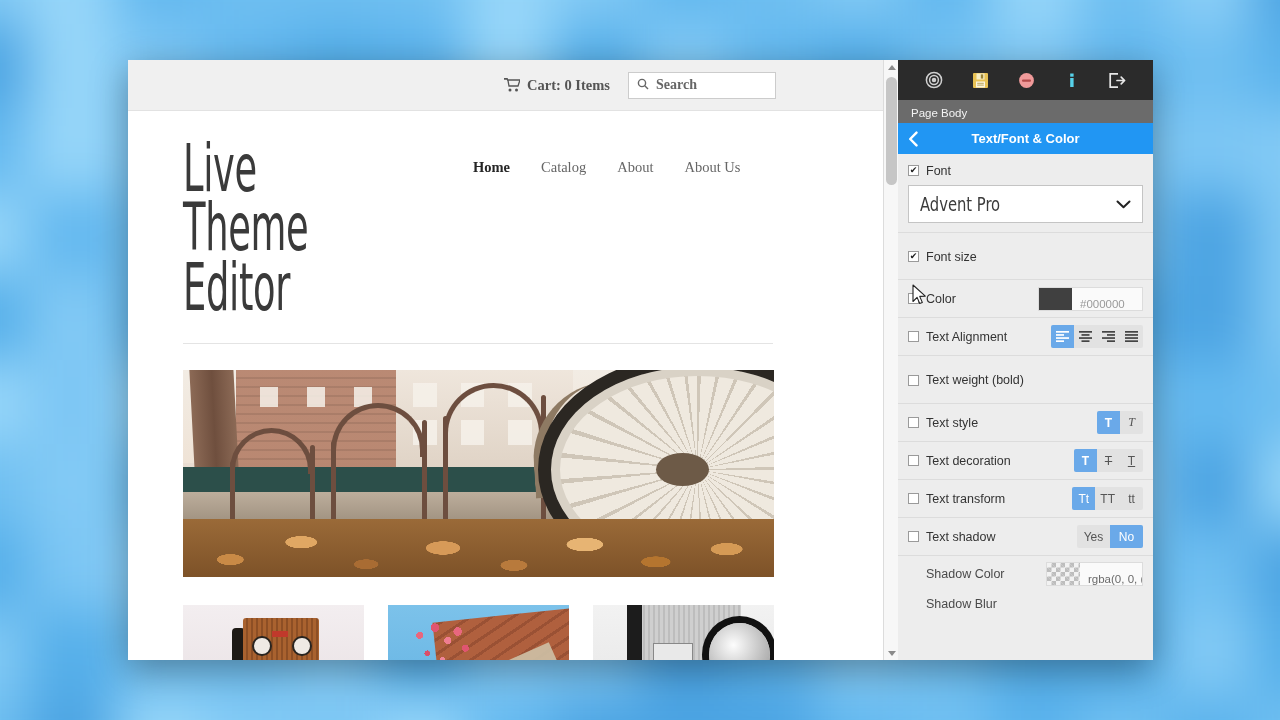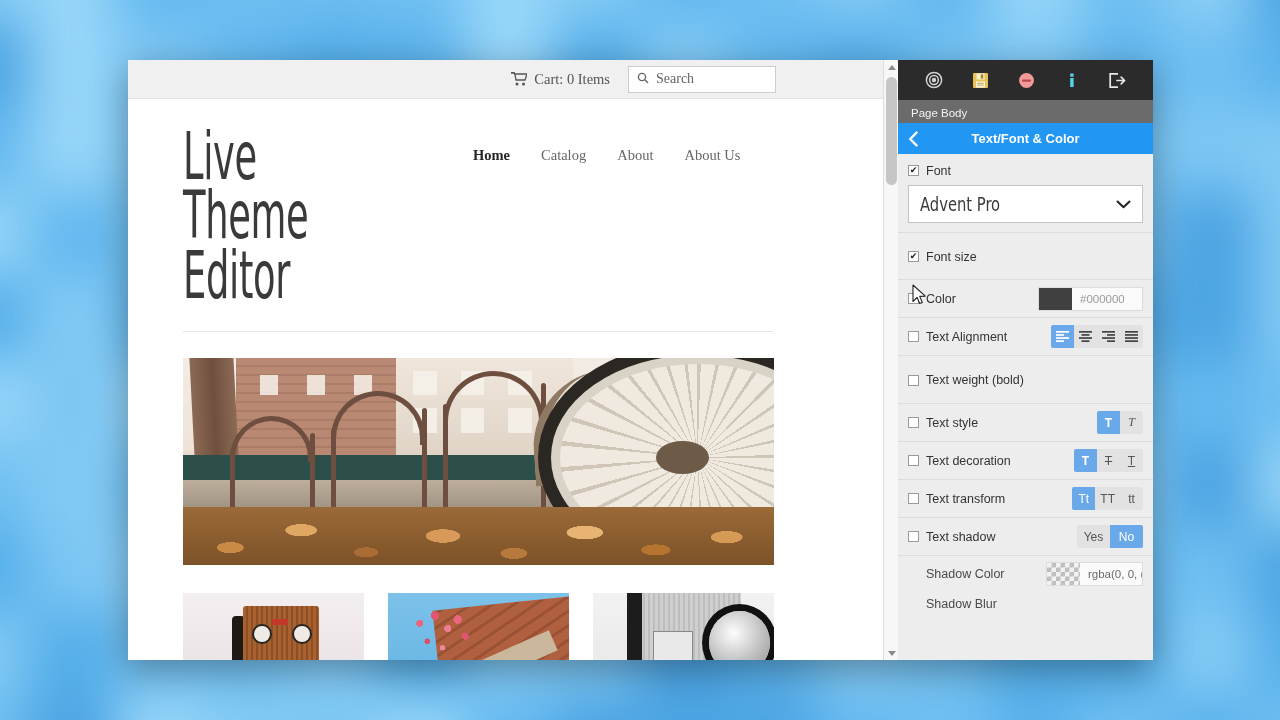--- a/index.html
+++ b/index.html
@@ -38,25 +38,26 @@
   }
 
   
   #page {
     position: relative;
     width: 755px; height: 600px;
     background: #fff;
     overflow: hidden;
   }
   #topbar {
-    height: 39px;
+    height: 51px;
     background: #f0f0f0;
     border-bottom: 1px solid #e2e2e2;
     display: flex; align-items: center; justify-content: flex-end;
     padding-right: 107px;
+    font-weight: bold;
   }
   .cart {
     display: flex; align-items: center; gap: 7px;
     font-family: "Liberation Serif", serif;
     font-size: 14.5px; color: #555;
     margin-right: 18px;
   }
   .cart svg { display:block; }
   .searchbox {
     width: 148px; height: 27px;
@@ -268,21 +269,21 @@
     background:#fdfdfd; border:1px solid #b4b4b4; box-shadow:0 1px 2px rgba(0,0,0,.25);
   }
   .numbox {
     width: 68px; height: 28px; background:#fff; border:1px solid #d2d2d2; border-radius:3px;
     display:flex; align-items:center; justify-content:center; gap:5px;
     font-size:12.5px; color:#3b3b3b;
   }
   .numbox.small { width: 40px; justify-content:center; }
 
   .swatchbox {
-    display:flex; align-items:center; height:24px; border:1px solid #dcdcdc; background:#fafafa;
+    display:flex; align-items:flex-end; height:24px; border:1px solid #dcdcdc; background:#fafafa;
   }
   .swatch { width: 33px; height: 22px; }
   .swatch.checker {
     background-image:
       linear-gradient(45deg,#bdbdbd 25%,transparent 25%,transparent 75%,#bdbdbd 75%),
       linear-gradient(45deg,#bdbdbd 25%,transparent 25%,transparent 75%,#bdbdbd 75%);
     background-size: 9px 9px;
     background-position: 0 0, 4.5px 4.5px;
     background-color:#f2f2f2;
   }

